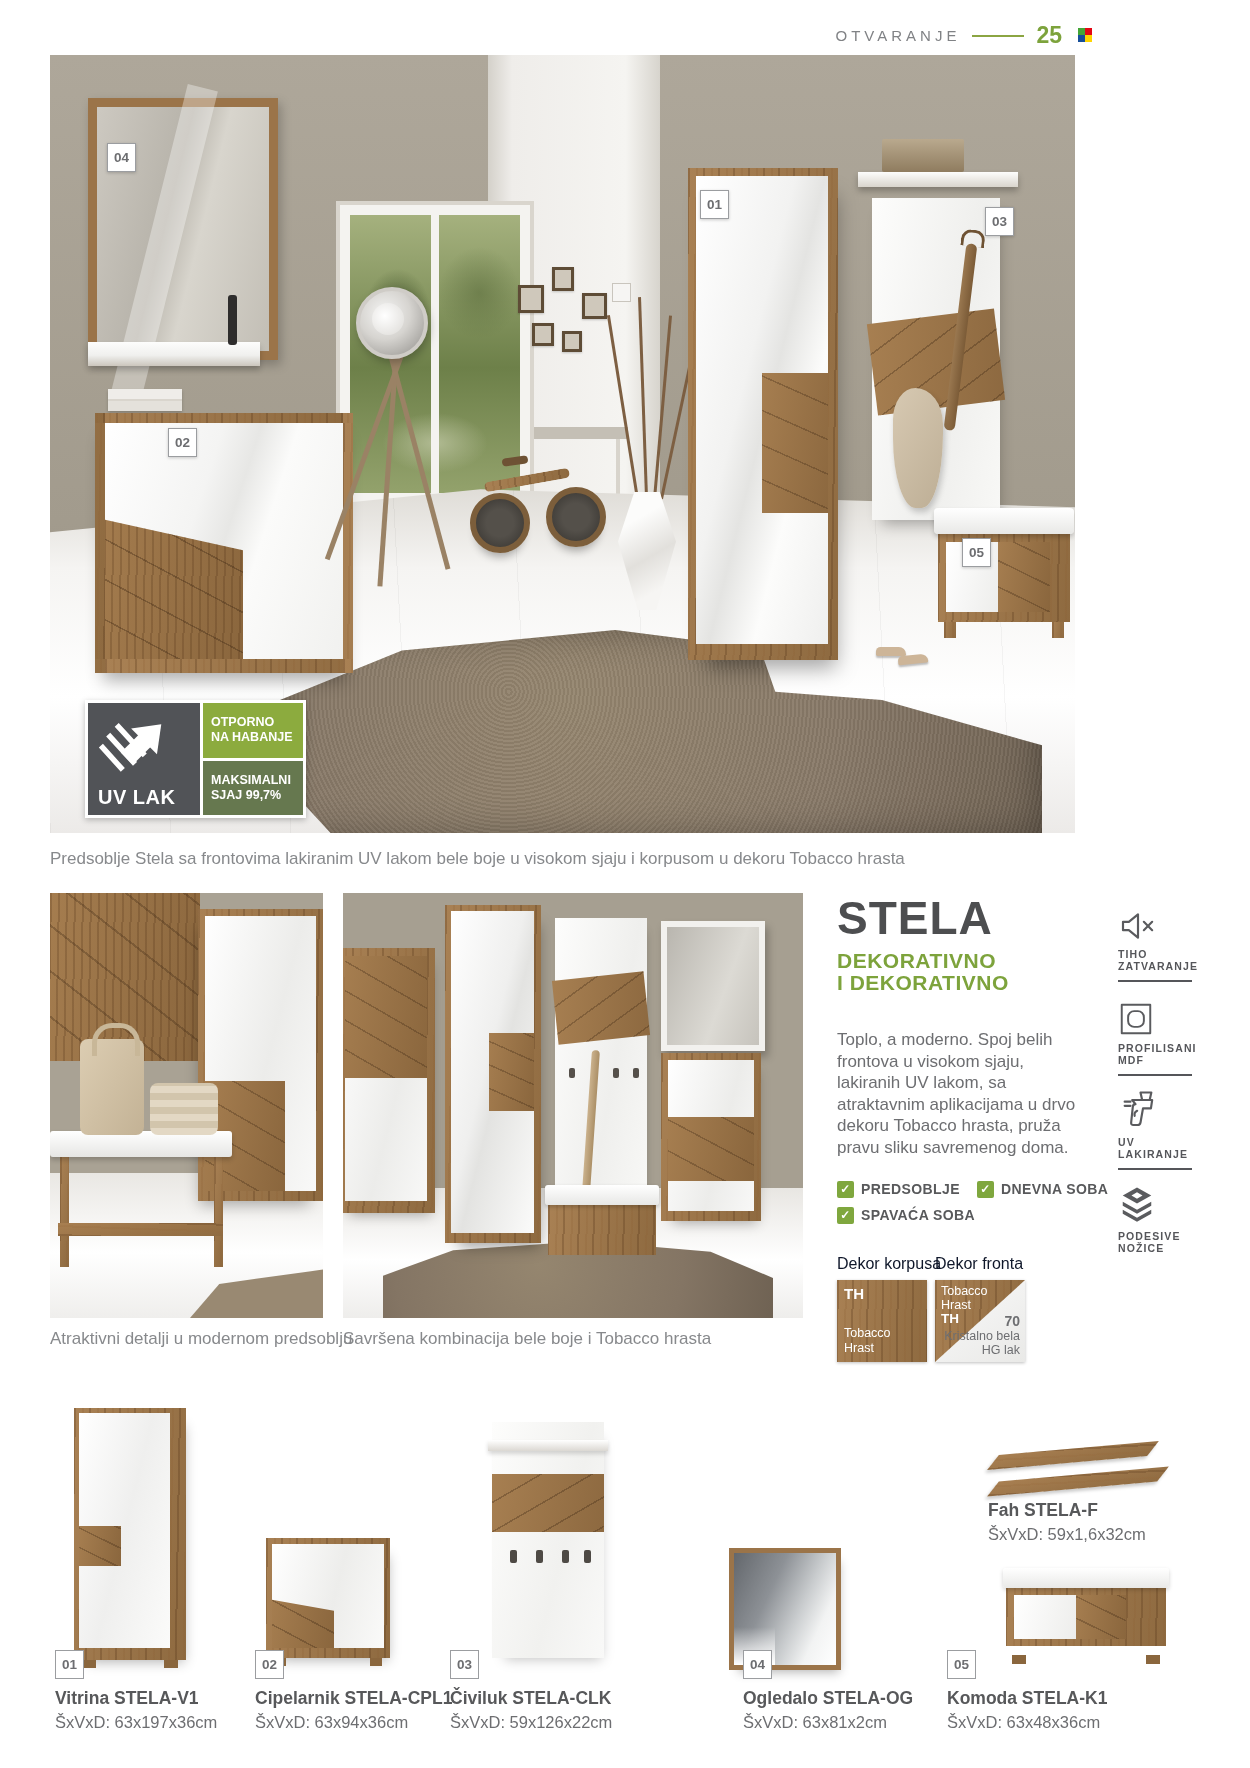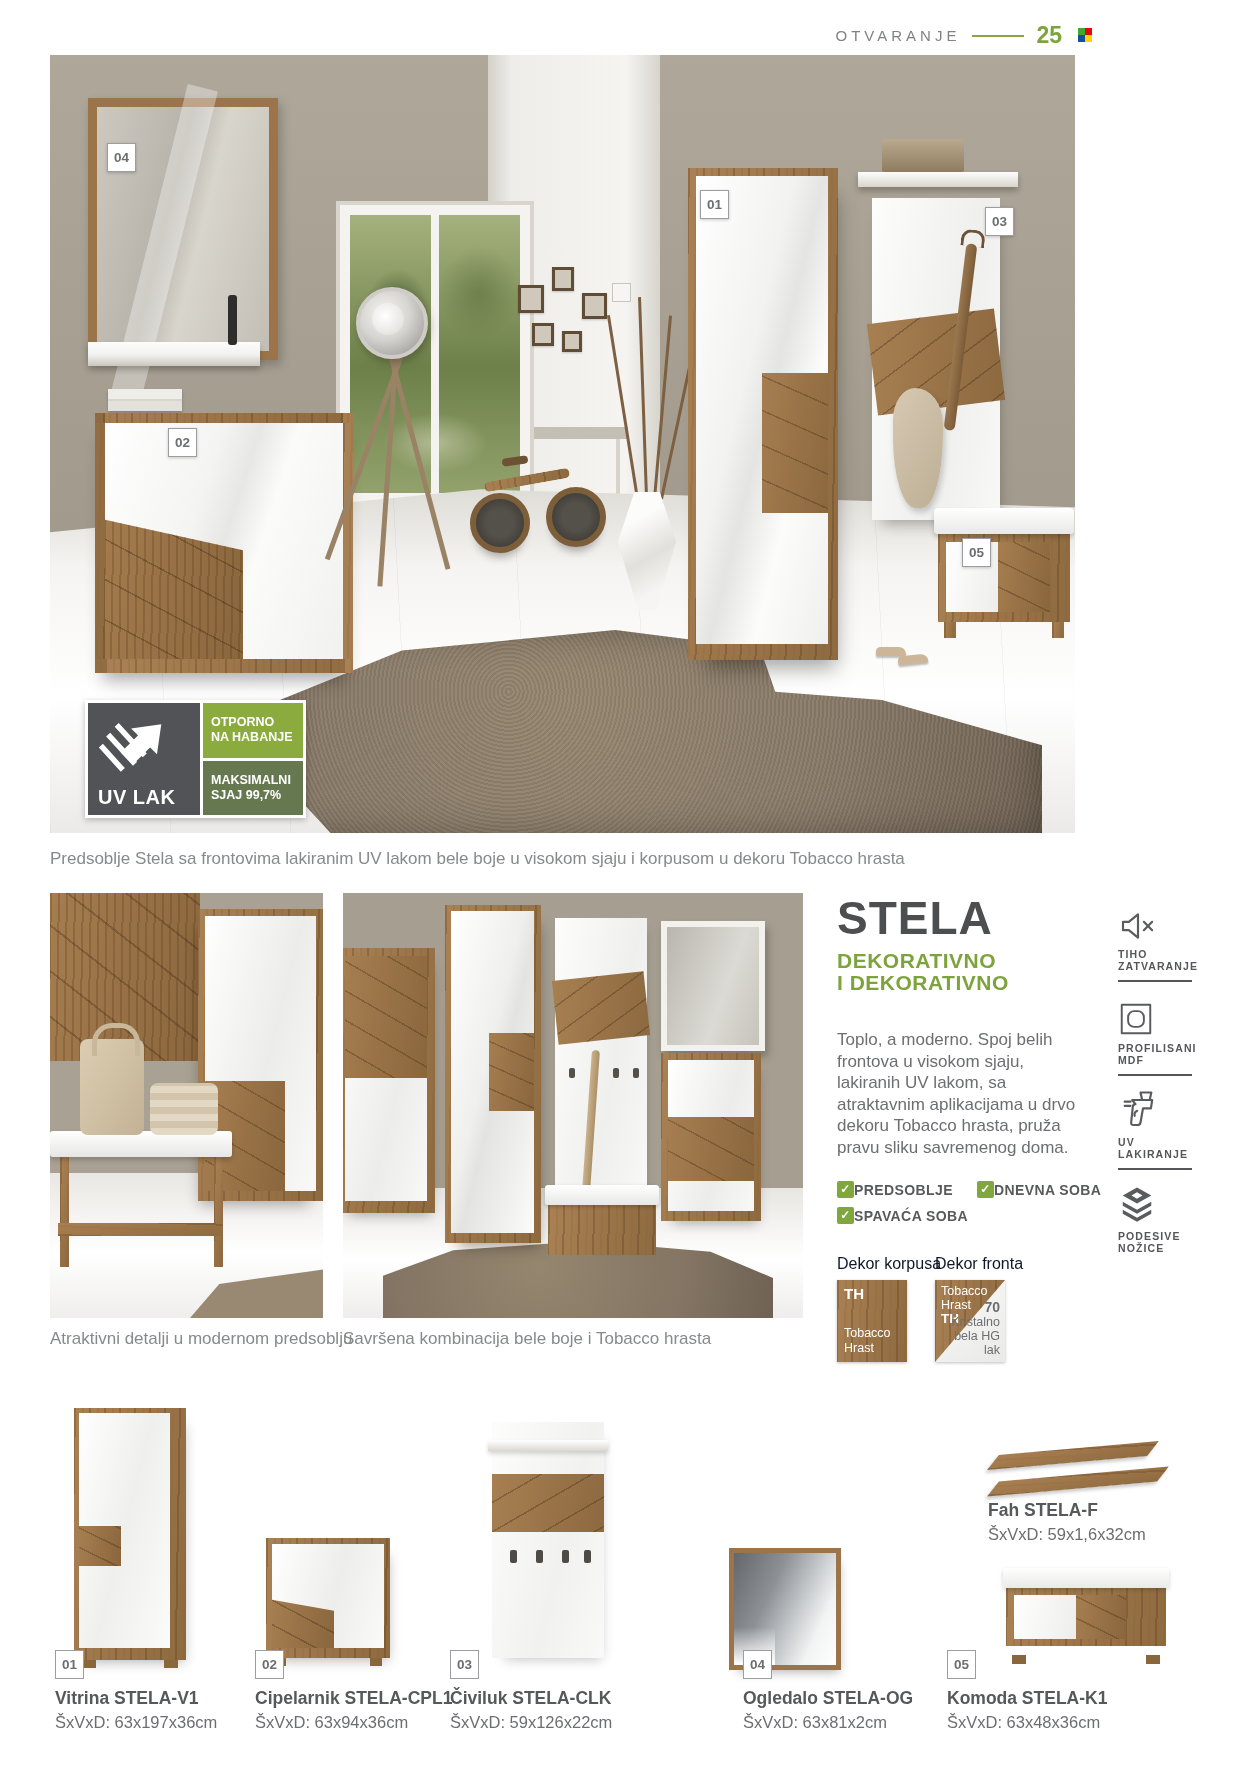--- a/index.html
+++ b/index.html
@@ -192,27 +192,27 @@
   .photoB .rugb{position:absolute;left:40px;top:348px;width:390px;height:77px;
     background:radial-gradient(circle at 40% 30%,#95866f,#847564 60%,#6f6253);
     clip-path:polygon(0 45%,18% 12%,52% 0,84% 14%,100% 48%,100% 100%,0 100%);}
 
   
   .info{position:absolute;left:837px;top:895px;width:242px;}
   .info-title{font-size:46px;line-height:46px;font-weight:bold;color:#4d4e50;letter-spacing:1px;margin:0;}
   .info-sub{margin-top:9px;font-size:21px;line-height:22px;font-weight:bold;color:#7da33c;letter-spacing:.5px;}
   .info-body{margin-top:35px;font-size:17px;line-height:21.5px;color:#6d6e71;}
   .rooms{margin-top:23px;display:grid;grid-template-columns:140px auto;row-gap:9px;}
-  .room{display:flex;align-items:center;font-size:14px;font-weight:bold;color:#58595b;letter-spacing:.4px;white-space:nowrap;}
+  .room{display:flex;align-items:flex-start;gap:7px;font-size:14px;font-weight:bold;color:#58595b;letter-spacing:.4px;white-space:nowrap;}
   .check{width:17px;height:17px;background:#7fa73e;border-radius:2px;position:relative;flex:none;}
   .check::after{content:"✓";position:absolute;left:0;top:0;width:17px;height:17px;color:#fff;font-size:12px;line-height:17px;text-align:center;font-weight:bold;}
   .dekor-labels{margin-top:31px;position:relative;height:17px;font-size:16px;color:#0f172a;}
   .dekor-labels .dl2{position:absolute;left:98px;top:0;}
   .swatches{position:relative;margin-top:8px;height:84px;}
-  .swatch{position:absolute;top:0;width:70px;height:82px;box-shadow:0 1px 3px rgba(0,0,0,.25);}
+  .swatch{position:absolute;top:0;width:90px;height:82px;box-shadow:0 1px 3px rgba(0,0,0,.25);}
   .sw1{left:0;}
   .sw1 .code{position:absolute;left:7px;top:5px;color:#fff;font-weight:bold;font-size:15px;}
   .sw1 .name{position:absolute;left:7px;bottom:6px;color:#fff;font-size:12.5px;line-height:15px;width:60px;}
   .sw2{left:98px;background:linear-gradient(145deg,#fafafa,#e9e9e7);}
   .sw2 .tri{position:absolute;inset:0;clip-path:polygon(0 0,100% 0,0 100%);}
   .sw2 .top{position:absolute;left:6px;top:4px;color:#fff;font-size:12.5px;line-height:14px;width:56px;}
   .sw2 .top b{font-size:13.5px;}
   .sw2 .bot{position:absolute;right:5px;bottom:5px;color:#6d6e71;font-size:12.5px;line-height:14px;text-align:right;}
   .sw2 .bot b{font-size:14px;}
 

